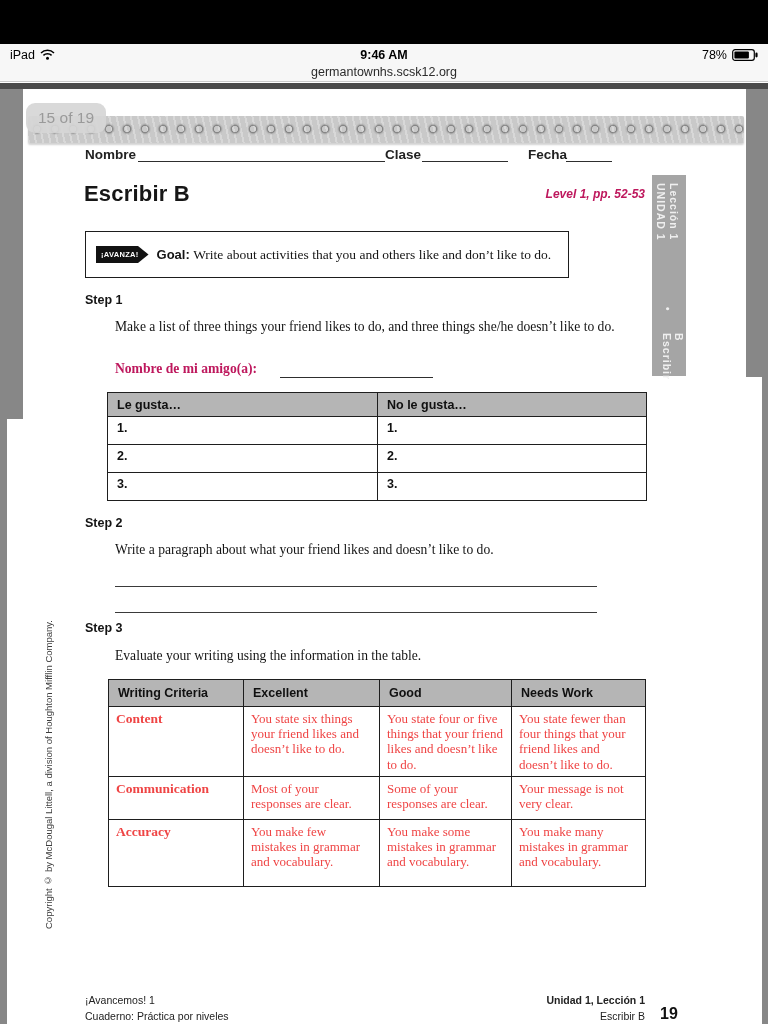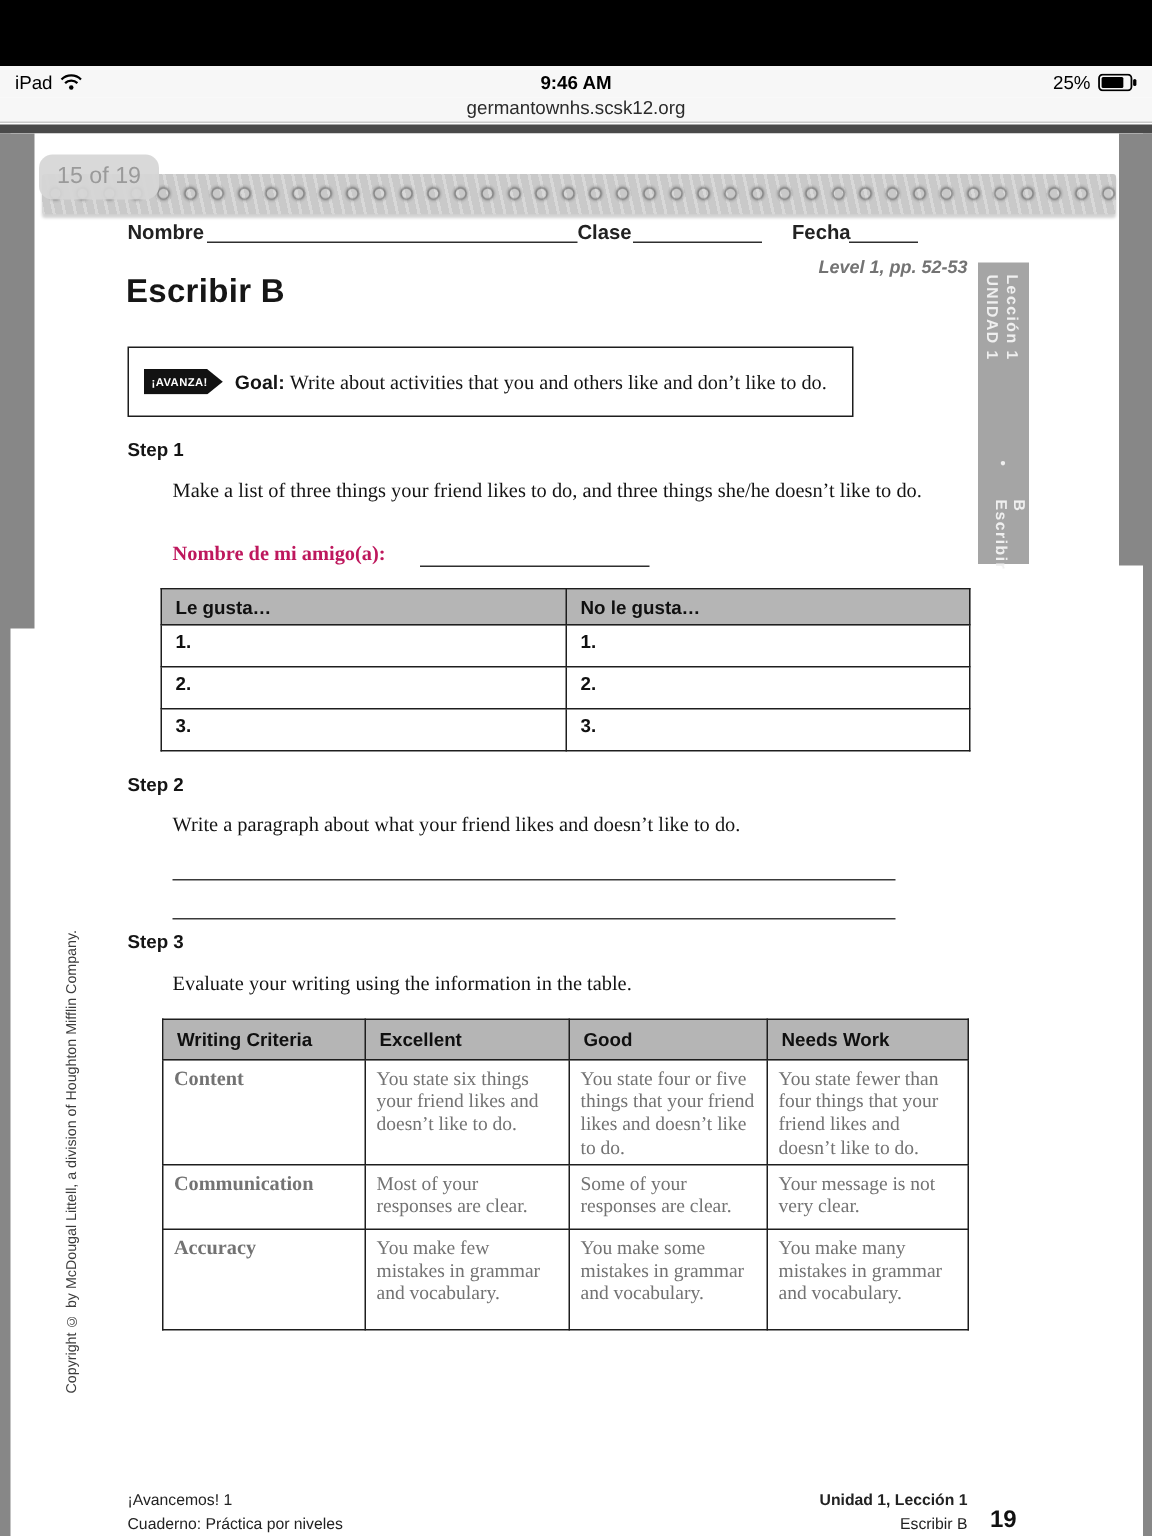--- a/index.html
+++ b/index.html
@@ -39,21 +39,21 @@
     box-shadow:0 2px 2px rgba(0,0,0,.18); border-radius:2px; }
 
   
   .serif { font-family:"Liberation Serif","DejaVu Serif",serif; }
 
   .name-row { position:absolute; left:85px; top:58px; height:18px; font-size:13.5px; font-weight:bold; color:#222; }
   .name-row span.lbl { position:absolute; top:0; }
   .field-line { position:absolute; top:14px; border-bottom:1.4px solid #2e2e2e; }
 
   .ws-title { position:absolute; left:84px; top:92px; font-size:22px; font-weight:bold; color:#161616; letter-spacing:.2px; }
-  .level { position:absolute; right:123px; top:82px; font-size:12px; font-weight:bold; font-style:italic; color:#737373; }
+  .level { position:absolute; right:123px; top:98px; font-size:12px; font-weight:bold; font-style:italic; color:#be185d; }
 
   .side-tab { position:absolute; left:652px; top:86px; width:34px; height:201px; background:#a5a5a5; z-index:2; }
   .side-tab span { position:absolute; writing-mode:vertical-lr; font-weight:bold; color:#efefef; letter-spacing:1px; }
   .tab-unit   { left:3px;  top:8px;  font-size:10.5px; }
   .tab-lesson { left:16px; top:8px;  font-size:10.5px; }
   .tab-dot    { left:10px; top:132px; font-size:10px; }
   .tab-sect   { left:9px;  top:158px; font-size:10.5px; letter-spacing:1.5px; }
 
   .goal-box { position:absolute; left:85px; top:142px; width:484px; height:47px;
     border:1.6px solid #1d1d1d; display:flex; align-items:center; padding:0 10px; gap:8px; }
@@ -74,21 +74,21 @@
 
   .likes { position:absolute; left:107px; top:303px; width:539px;padding-left:25px; }
   .likes th { height:24px; }
   .likes td { font-weight:bold; font-size:12.5px; padding:4px 9px; vertical-align:top; height:28px; color:#101010; }
 
   .wline { position:absolute; left:115px; width:482px; border-bottom:1.6px solid #3a3a3a; }
 
   .rubric { position:absolute; left:108px; top:590px; width:537px; }
   .rubric th { height:27px; }
   .rubric td { font-family:"Liberation Serif","DejaVu Serif",serif; font-size:13px; line-height:1.17;
-    padding:4px 7px; vertical-align:top; color:#737373; }
+    padding:4px 7px; vertical-align:top; color:#ef4444; }
   .rubric td.crit { font-weight:bold; font-size:13.5px; }
 
   .copyright { position:absolute; left:38px; top:516px; height:340px; width:20px;
     writing-mode:vertical-rl; transform:rotate(180deg); font-size:9.5px; color:#3c3c3c;
     display:flex; align-items:center; justify-content:center; white-space:nowrap; }
 
   .footer-left { position:absolute; left:85px; top:904px; font-size:10.5px; color:#222; line-height:1.5; }
   .footer-right { position:absolute; right:123px; top:904px; font-size:10.5px; color:#222; line-height:1.5; text-align:right; }
   .footer-right .b1 { font-weight:bold; }
   .page-num { position:absolute; left:660px; top:916px; font-size:16px; font-weight:bold; color:#111; }
@@ -107,21 +107,21 @@
       <span class="icon">
         <svg width="15" height="11" viewBox="0 0 15 11">
           <path d="M1 4 A9.2 9.2 0 0 1 14 4" fill="none" stroke="#000" stroke-width="1.5"></path>
           <path d="M3.4 6.4 A5.8 5.8 0 0 1 11.6 6.4" fill="none" stroke="#000" stroke-width="1.5"></path>
           <circle cx="7.5" cy="9.3" r="1.5" fill="#000"></circle>
         </svg>
       </span>
     </div>
     <div class="sb-center">9:46 AM</div>
     <div class="sb-right">
-      <span>25%</span>
+      <span>78%</span>
       <span class="icon">
         <svg width="26" height="12" viewBox="0 0 26 12">
           <rect x="0.7" y="0.7" width="21.6" height="10.6" rx="2.4" fill="none" stroke="#000" stroke-width="1.2"></rect>
           <rect x="2.4" y="2.4" width="14.5" height="7.2" rx="1" fill="#000"></rect>
           <rect x="23.4" y="3.6" width="2.2" height="4.8" rx="1.1" fill="#000"></rect>
         </svg>
       </span>
     </div>
   </div>
 

